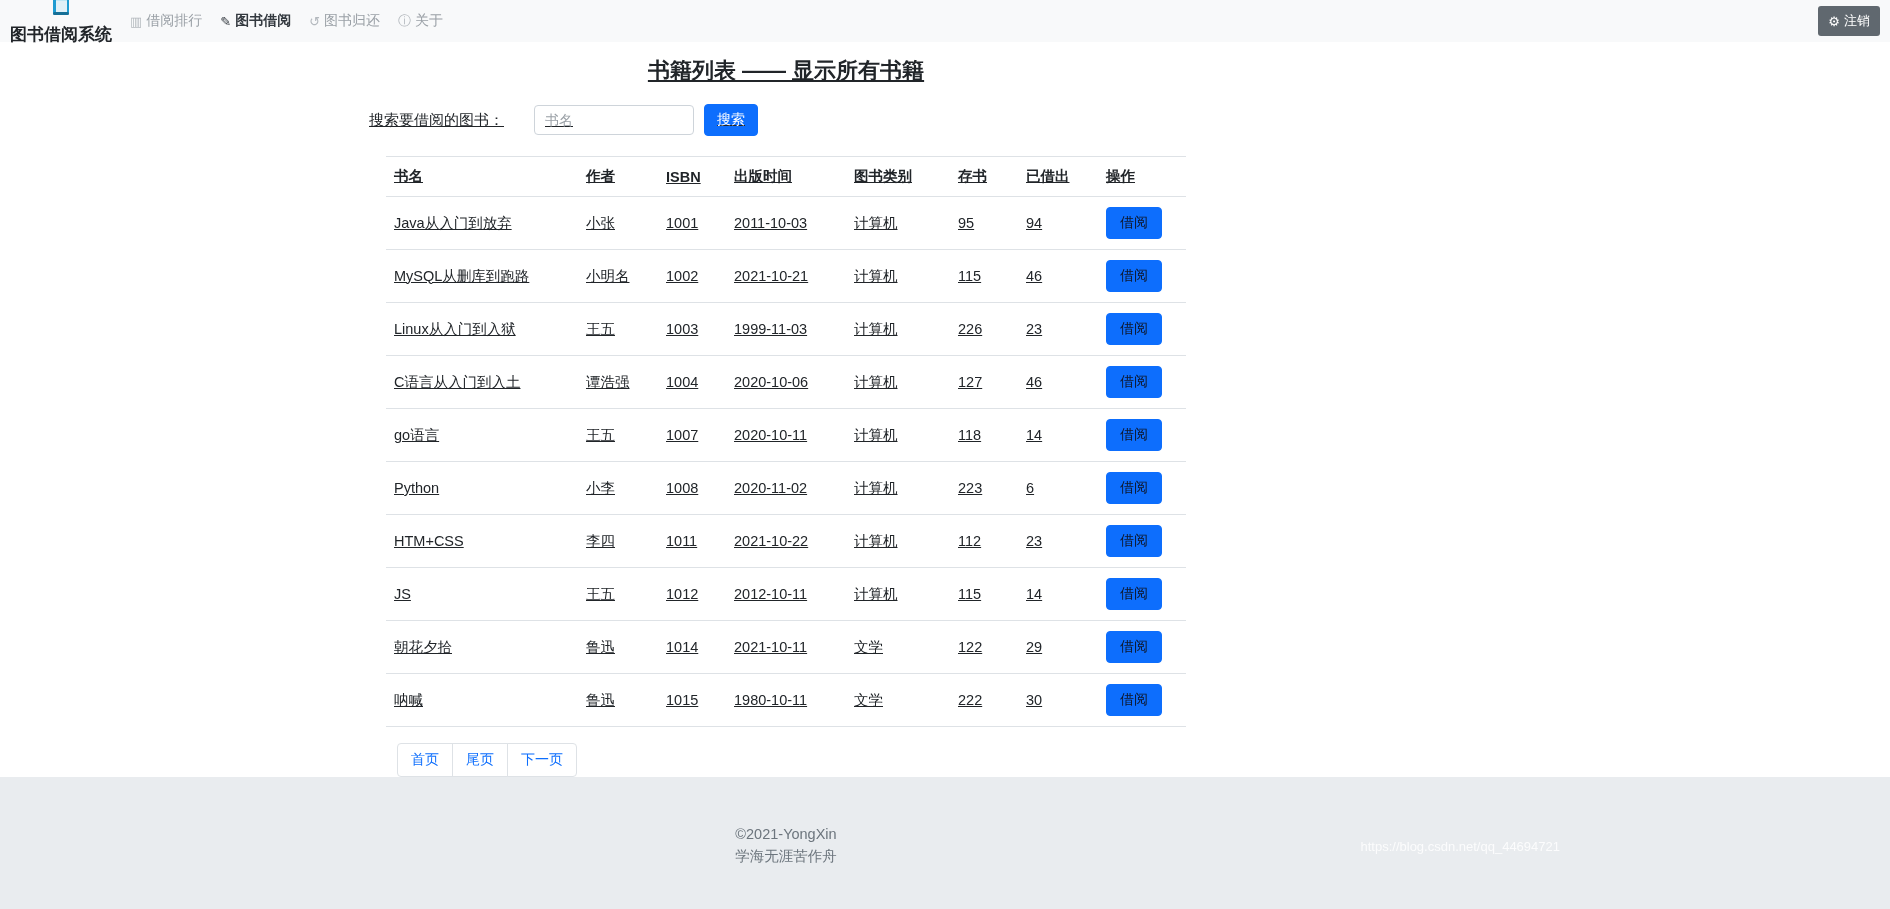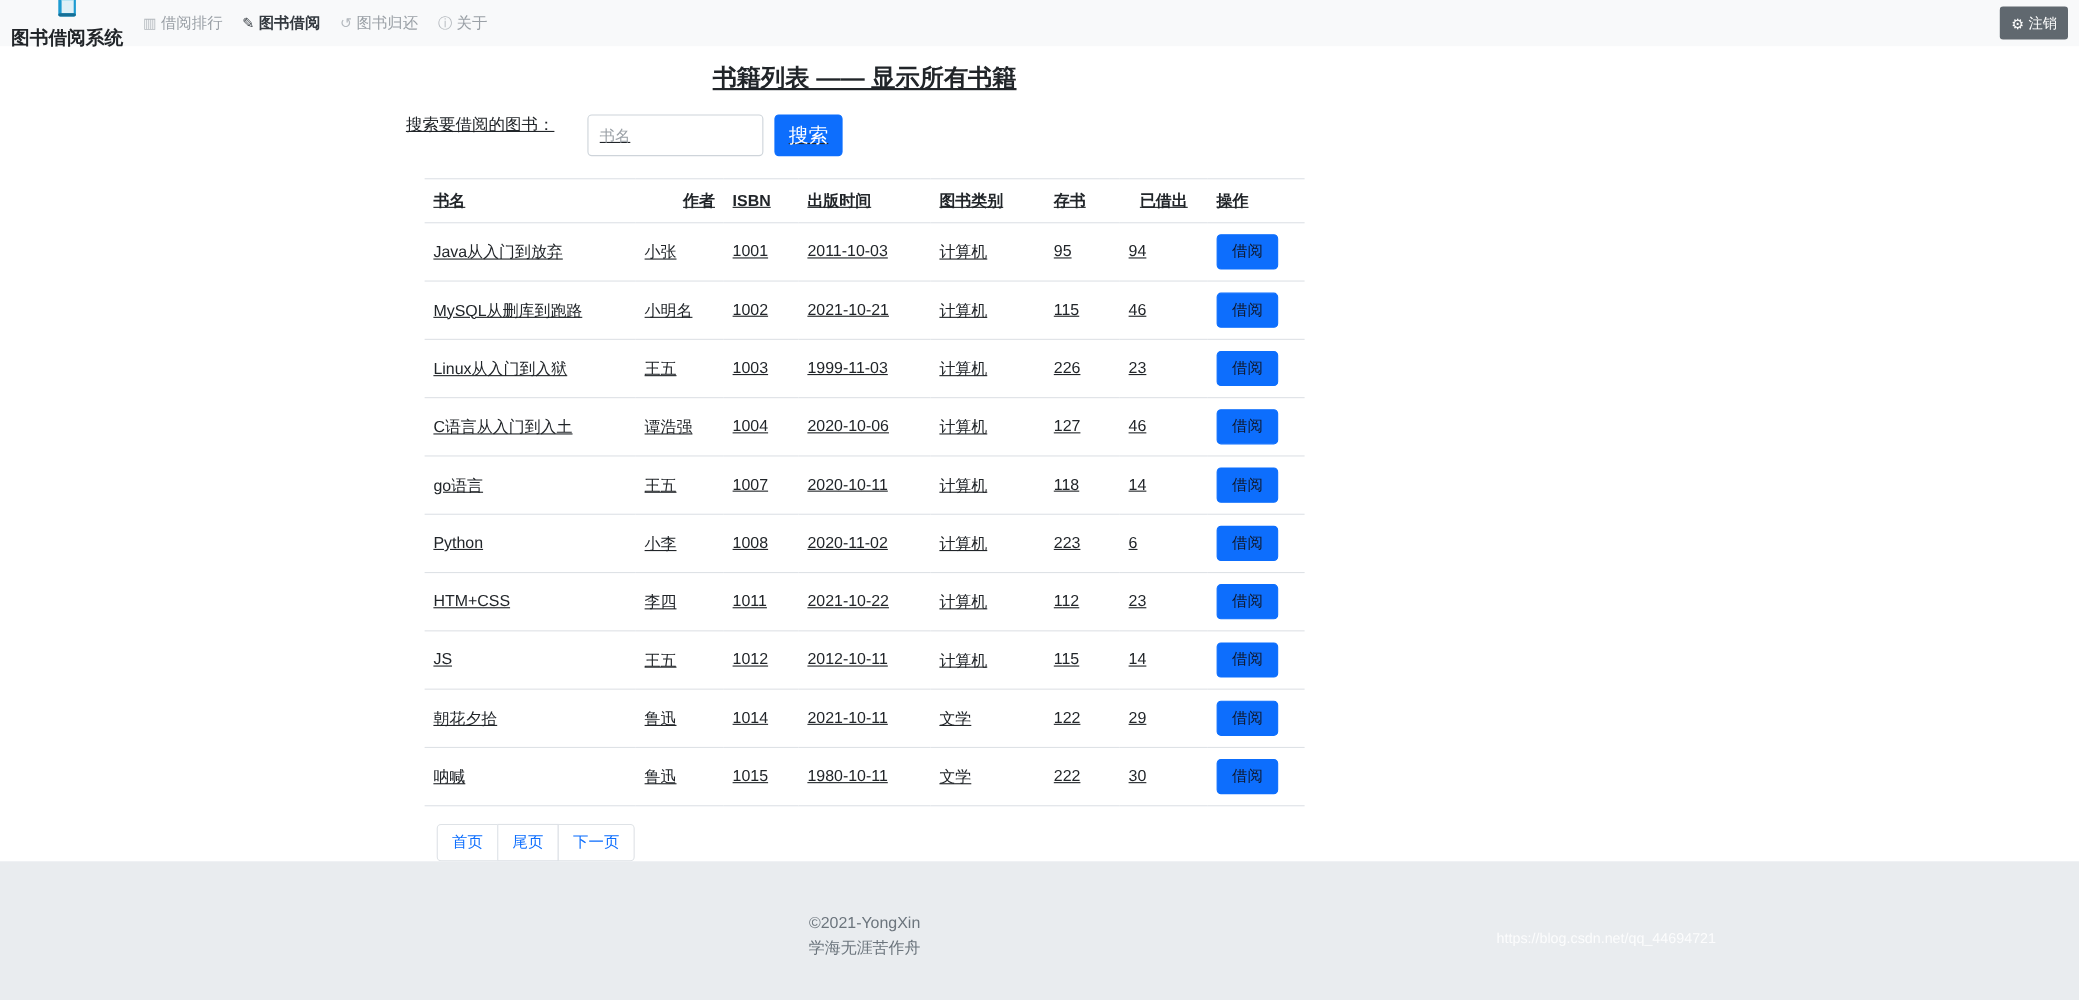--- a/index.html
+++ b/index.html
@@ -60,40 +60,40 @@
 
   
   .main { min-height: 623px; padding-top: 14px; }
   .container { width: 800px; margin-left: 386px; text-decoration: underline; }
   .page-title {
     text-align: center;
     font-size: 22px;
     font-weight: 600;
     margin-bottom: 18px;
   }
-  .search-row { display: flex; margin-left: -17px; }
+  .search-row { display: flex; align-items: center; margin-left: -17px; }
   .search-label { font-size: 15px; color: #212529; }
   .search-input {
     margin-left: 30px;
     width: 160px;
     padding: 6px 10px;
     font-size: 14px;
     border: 1px solid #ced4da;
     border-radius: 4px;
     color: #212529;
     outline: none;
   }
   .search-input::placeholder { color: #9aa0a6; }
   .btn-primary {
     margin-left: 10px;
     background: #0d6efd;
     border: 1px solid #0d6efd;
     color: #ffffff;
     padding: 6px 12px;
-    font-size: 18px;
+    font-size: 14px;
     border-radius: 4px;
     cursor: pointer;
   }
 
   
   .book-table {
     width: 100%;
     margin-top: 20px;
     border-collapse: collapse;
     font-size: 14.5px;
@@ -205,26 +205,26 @@
     <div class="search-row">
       <label class="search-label">搜索要借阅的图书：</label>
       <input class="search-input" type="text" placeholder="书名" style="">
       <button class="btn-primary">搜索</button>
     </div>
 
     <table class="book-table">
       <thead>
         <tr>
             <th style="width: 24%;">书名</th>
-            <th style="width: 10%; text-align: right;">作者</th>
+            <th style="width: 10%;">作者</th>
             <th style="width: 8.5%;">ISBN</th>
             <th style="width: 15%;">出版时间</th>
             <th style="width: 13%;">图书类别</th>
             <th style="width: 8.5%;">存书</th>
-            <th style="width: 10%; text-align: center;">已借出</th>
+            <th style="width: 10%;">已借出</th>
             <th style="width: 11%;">操作</th>
           </tr>
       </thead>
       <tbody>
           <tr>
             <td>Java从入门到放弃</td>
             <td>小张</td>
             <td>1001</td>
             <td>2011-10-03</td>
             <td>计算机</td>

